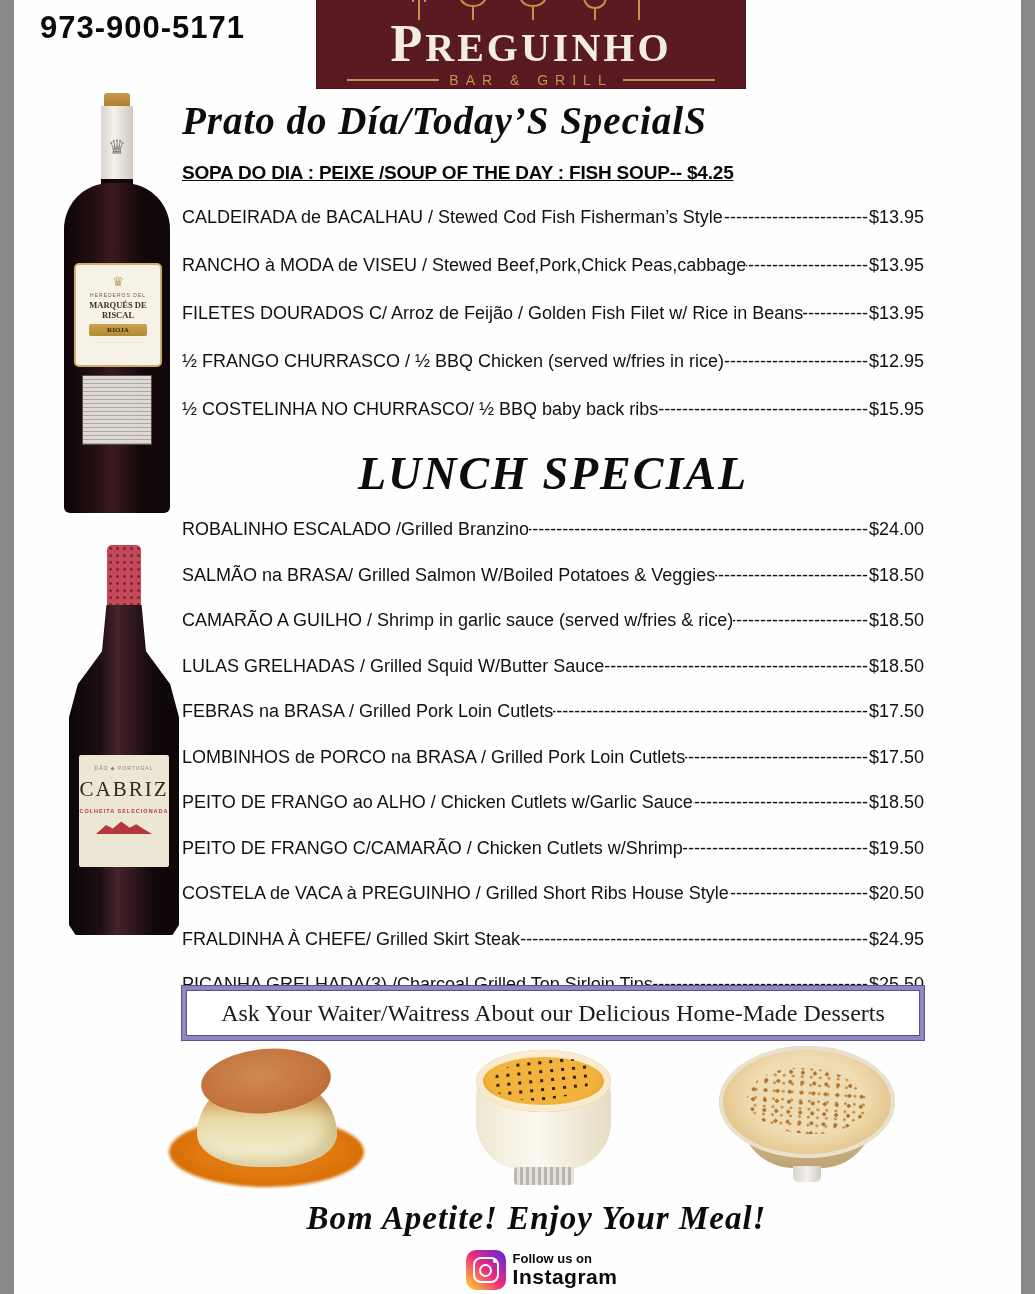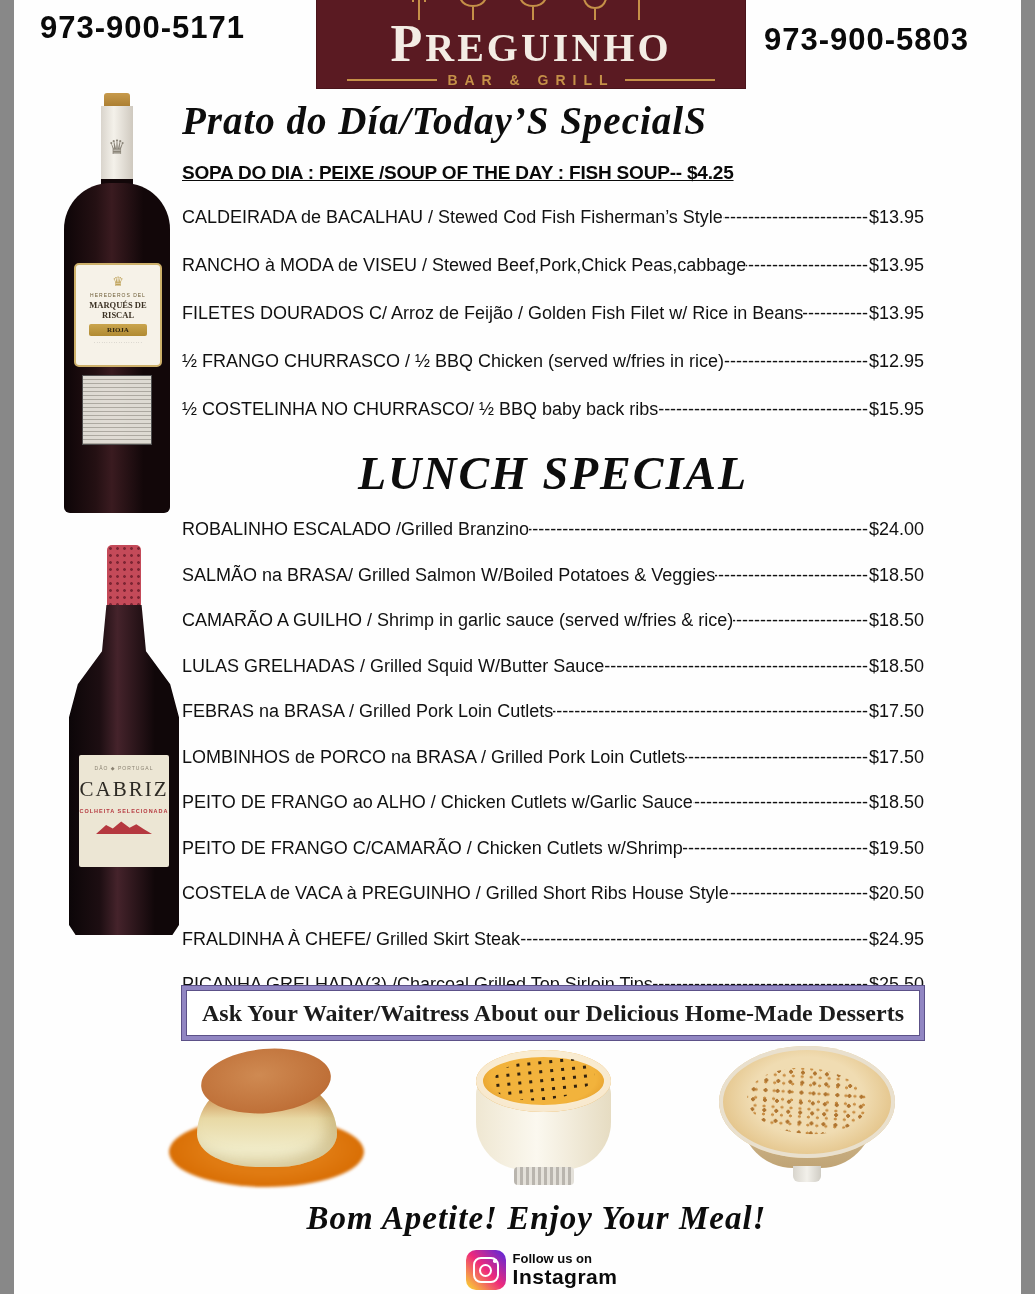--- a/index.html
+++ b/index.html
@@ -21,21 +21,21 @@
     box-shadow:0 0 0 1px #4a141b;
   }
   .logo-glasses { margin-top:-2px; height:26px; }
   .logo-word {
     color:#f3ece4; font-family:"Liberation Serif", serif; font-weight:bold;
     font-size:40px; letter-spacing:3px; line-height:1; margin-top:-6px;
   }
   .logo-word::first-letter { font-size:52px; }
   .logo-sub {
     display:flex; align-items:center; gap:10px; width:86%;
-    color:#c59048; font-weight:bold; font-size:14px; letter-spacing:7px; margin-top:2px;
+    color:#c59048; font-weight:normal; font-size:14px; letter-spacing:7px; margin-top:2px;
   }
   .logo-sub::before, .logo-sub::after { content:""; flex:1; border-top:2px solid #c59048; }
 
   
   .content { position:absolute; left:168px; top:0; width:742px; }
   .main-title {
     margin-top:96px; text-align:left; line-height:50px;
     font-family:"Liberation Serif", serif; font-style:italic; font-weight:bold;
     font-size:39px; letter-spacing:1px; color:#0d0d0d;
   }
@@ -56,21 +56,21 @@
     font-size:46px; letter-spacing:2px; color:#0d0d0d;
   }
 
   
   .banner {
     position:absolute; left:168px; top:986px; width:742px; height:54px;
     border:4px solid #9186c2; box-shadow:inset 0 0 0 1px #5c5188, 0 0 0 1px #5c5188;
     display:flex; align-items:center; justify-content:center; background:#fff;
   }
   .banner-text {
-    font-family:"Liberation Serif", serif; font-weight:bold; font-size:24px; color:#1c1c1c;
+    font-family:"Liberation Serif", serif; font-weight:normal; font-size:24px; color:#1c1c1c;
   }
 
   
   .bottle1 { position:absolute; left:50px; top:93px; width:106px; height:420px; }
   .b1-cap { position:absolute; left:40px; top:0; width:26px; height:15px; background:linear-gradient(#c79a4c,#a87b2e); border-radius:3px 3px 0 0; }
   .b1-foil { position:absolute; left:37px; top:13px; width:32px; height:82px; background:linear-gradient(90deg,#d9d4cc,#f4f1ea 40%,#cfc9bf); display:flex; align-items:center; justify-content:center; color:#8a8478; font-size:20px; }
   .b1-foil::after { content:""; position:absolute; left:0; bottom:0; width:100%; height:5px; background:#c59048; }
   .b1-body {
     position:absolute; left:0; top:90px; width:106px; height:330px;
     background:linear-gradient(90deg,#0d0507,#241013 30%,#3a1b20 45%,#120709 75%);
@@ -148,21 +148,20 @@
   .insta-text { line-height:1.05; color:#0a0a0a; }
   .insta-line1 { font-size:13px; font-weight:bold; }
   .insta-line2 { font-size:21px; font-weight:bold; letter-spacing:.5px; }
 </style>
 </head>
 <body>
 
 <div class="page">
 
   <div class="phone phone-left">973-900-5171</div>
-  <div class="phone phone-right">973-900-5803</div>
 
   <div class="logo-box">
     <svg class="logo-glasses" viewBox="0 0 260 26" width="260" height="26">
       <g fill="none" stroke="#c59048" stroke-width="2">
         <path d="M18,-4 v10 M12,-4 v8 M24,-4 v8 M18,6 v16"></path>
         <path d="M58,-8 c0,12 6,16 14,16 c8,0 14,-4 14,-16 M72,8 v14"></path>
         <path d="M118,-8 c0,12 6,16 14,16 c8,0 14,-4 14,-16 M132,8 v14"></path>
         <path d="M182,-8 c0,14 5,18 12,18 c7,0 12,-4 12,-18 M194,10 v12"></path>
         <path d="M238,-6 v28"></path>
       </g>

